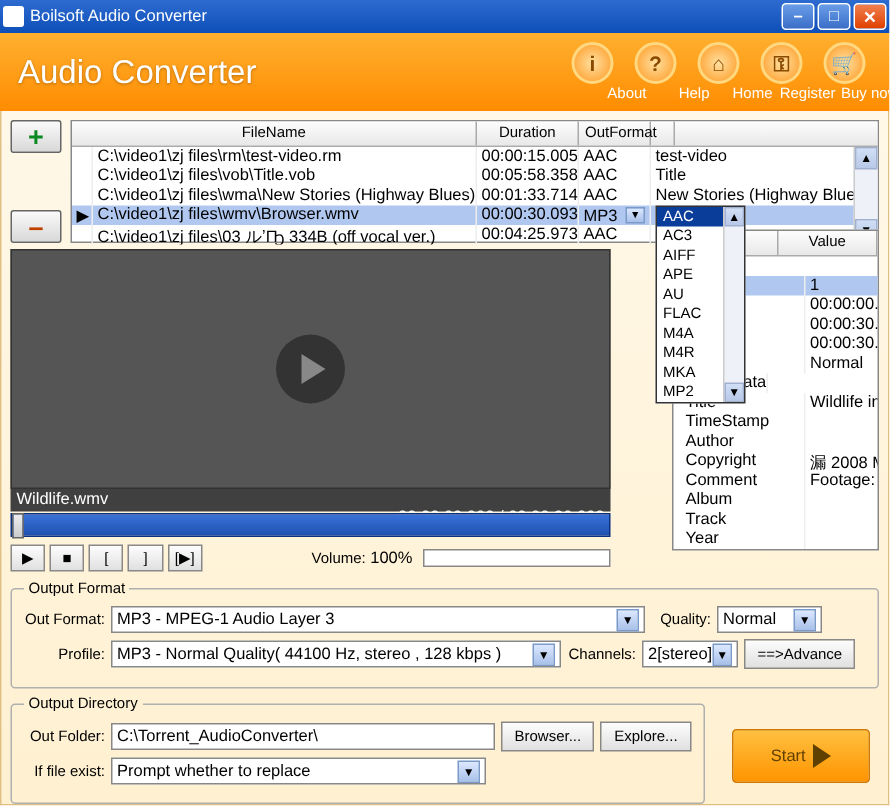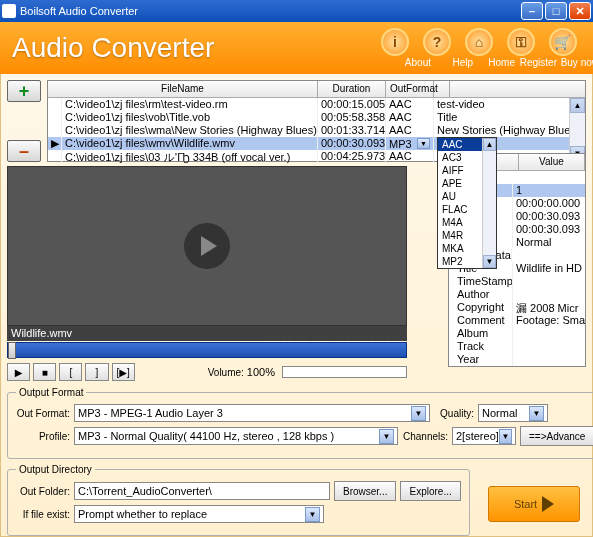--- a/index.html
+++ b/index.html
@@ -8,21 +8,21 @@
 .titlebar { height: 22px; background: linear-gradient(#2e6bd0,#0d4fb8); display: flex; align-items: center; padding: 0 2px; color: #fff; }
 .titlebar-icon { width: 14px; height: 14px; background: #fff; border-radius: 2px; margin-right: 4px; }
 .titlebar-title { flex: 1; font-size: 11px; }
 .titlebar-btns { display: flex; gap: 2px; }
 .tb-btn { width: 22px; height: 18px; border: 1px solid #fff; border-radius: 3px; display: flex; align-items: center; justify-content: center; color: #fff; font-weight: bold; }
 .tb-min { background: linear-gradient(#6a9ee8,#3a6ec8); }
 .tb-max { background: linear-gradient(#6a9ee8,#3a6ec8); }
 .tb-close { background: linear-gradient(#f08050,#e04000); }
 
 .header { height: 52px; background: linear-gradient(#ffb030,#ff8c00); display: flex; align-items: center; padding: 0 12px; color: #fff; }
-.app-title { font-size: 28px; text-shadow: 0 1px 2px rgba(0,0,0,.3); flex: 1; }
+.app-title { font-size: 22px; text-shadow: 0 1px 2px rgba(0,0,0,.3); flex: 1; }
 .hdr-icons { display: flex; gap: 6px; }
 .hdr-icon { width: 36px; text-align: center; }
 .hdr-icon .circ { width: 28px; height: 28px; border-radius: 50%; background: radial-gradient(#ffe0a0,#ff9820); border: 2px solid #ffd880; margin: 0 auto; display: flex; align-items: center; justify-content: center; font-size: 14px; color: #8a4a00; font-weight: bold; }
 .hdr-icon .lbl { font-size: 10px; color: #fff; margin-top: 1px; }
 
 .body-wrap { background: linear-gradient(#fff8e8,#fff0d0); border: 1px solid #e0c080; border-top: none; height: 463px; padding: 6px; position: relative; }
 
 .top-area { display: flex; height: 82px; }
 .addrem { width: 40px; display: flex; flex-direction: column; gap: 38px; }
 .btn-sq { width: 34px; height: 22px; border: 1px solid #666; background: linear-gradient(#fafafa,#d8d8d8); display: flex; align-items: center; justify-content: center; font-size: 18px; font-weight: bold; border-radius: 2px; }
@@ -48,21 +48,21 @@
 .dd-item.sel { background: #0a3c9a; color: #fff; }
 .dd-sb { position: absolute; right: 0; top: 0; bottom: 0; width: 14px; background: #eef1f8; border-left: 1px solid #ccc; }
 .dd-sb .sb-arr { height: 13px; }
 
 .info-pop { position: absolute; right: 6px; top: 79px; width: 138px; background: #fff; border: 1px solid #888; z-index: 15; }
 .info-head { display: flex; background: linear-gradient(#fdfdfd,#e8e8e8); height: 17px; border-bottom: 1px solid #aaa; }
 .info-head .ih { border-right: 1px solid #aaa; padding: 2px 4px; font-size: 10px; text-align: center; }
 .ih-n { width: 70px; } .ih-v { flex: 1; }
 .info-row { display: flex; height: 13px; font-size: 10px; }
 .info-row.sel { background: #b0c8f0; }
-.ic-n { width: 64px; padding-left: 8px; border-right: 1px solid #eee; overflow: hidden; white-space: nowrap; }
+.ic-n { width: 88px; padding-left: 8px; border-right: 1px solid #eee; overflow: hidden; white-space: nowrap; }
 .ic-v { flex: 1; padding-left: 3px; overflow: hidden; white-space: nowrap; }
 .info-group { display: flex; height: 13px; font-size: 10px; }
 .info-group .sq { width: 10px; height: 10px; border: 1px solid #888; margin: 1px 2px; font-size: 8px; text-align: center; line-height: 8px; }
 
 .video-area { margin-top: 4px; width: 400px; }
 .video-box { background: #555; height: 160px; position: relative; border: 1px solid #333; }
 .play-circ { position: absolute; left: 50%; top: 50%; width: 46px; height: 46px; margin: -23px 0 0 -23px; border-radius: 50%; background: #333; display: flex; align-items: center; justify-content: center; }
 .play-tri { width: 0; height: 0; border-left: 16px solid #888; border-top: 10px solid transparent; border-bottom: 10px solid transparent; margin-left: 4px; }
 .video-info { display: flex; background: #404040; color: #fff; height: 15px; font-size: 10px; padding: 1px 4px; flex-direction: column; }
 .video-info .r { margin-left: auto; }
@@ -156,21 +156,21 @@
   </div>
           <div class="gr">
     <div class="gc gc-cb"></div>
     <div class="gc gc-fn">C:\video1\zj files\wma\New Stories (Highway Blues).wma</div>
     <div class="gc gc-du">00:01:33.714</div>
     <div class="gc gc-of">AAC</div>
     <div class="gc gc-ofn">New Stories (Highway Blues)</div>
   </div>
           <div class="gr sel">
     <div class="gc gc-cb">▶</div>
-    <div class="gc gc-fn">C:\video1\zj files\wmv\Wildlife.wmv</div>
+    <div class="gc gc-fn">C:\video1\zj files\wmv\Browser.wmv</div>
     <div class="gc gc-du">00:00:30.093</div>
     <div class="gc gc-of dd">
               <span>MP3</span>
               <div class="arr">▼</div>
             </div>
     <div class="gc gc-ofn">Wildlife</div>
   </div>
           <div class="gr">
     <div class="gc gc-cb"></div>
     <div class="gc gc-fn">C:\video1\zj files\03 ルʼҦ 334B (off vocal ver.)</div>
@@ -309,21 +309,21 @@
           <div class="ca">▼</div>
         </div>
       <span class="lbl" style="min-width:40px">Quality:</span>
       <div class="combo" style="width:70px">
           <span>Normal</span>
           <div class="ca">▼</div>
         </div>
     </div>
     <div class="row">
       <span class="lbl">Profile:</span>
-      <div class="combo" style="width:324px">
+      <div class="combo" style="width:300px">
           <span>MP3 - Normal Quality( 44100 Hz, stereo , 128 kbps )</span>
           <div class="ca">▼</div>
         </div>
       <span class="lbl" style="min-width:46px">Channels:</span>
       <div class="combo" style="width:64px">
           <span>2[stereo]</span>
           <div class="ca">▼</div>
         </div>
       <button class="btn-s">==&gt;Advance</button>
     </div>

